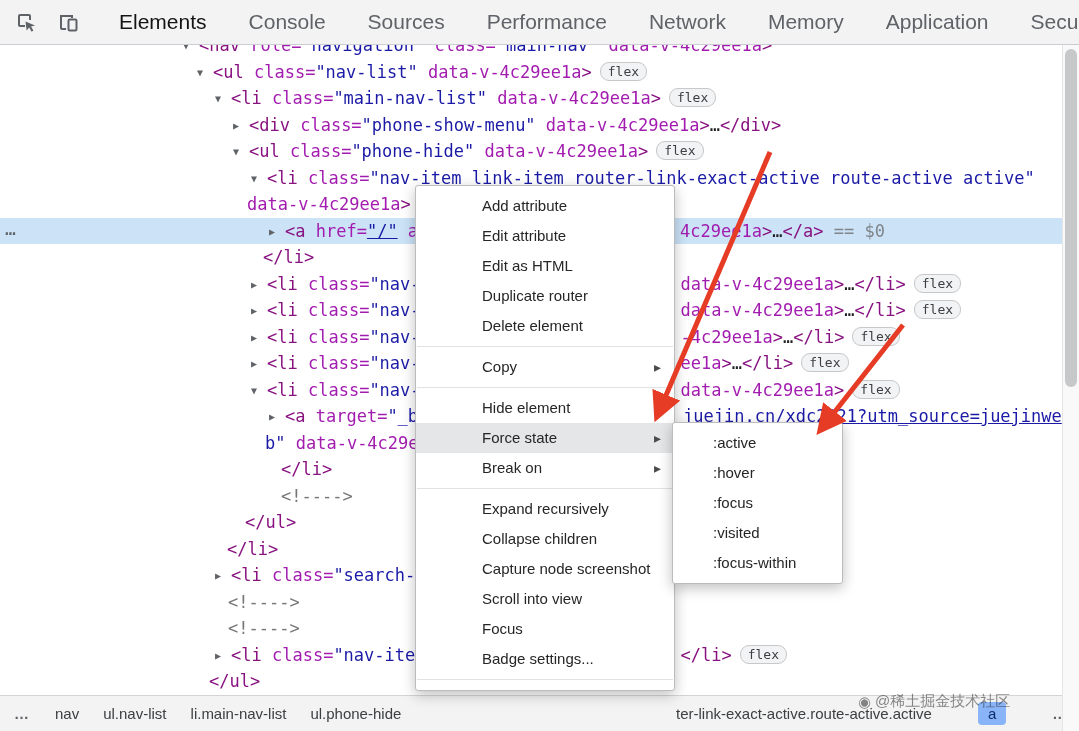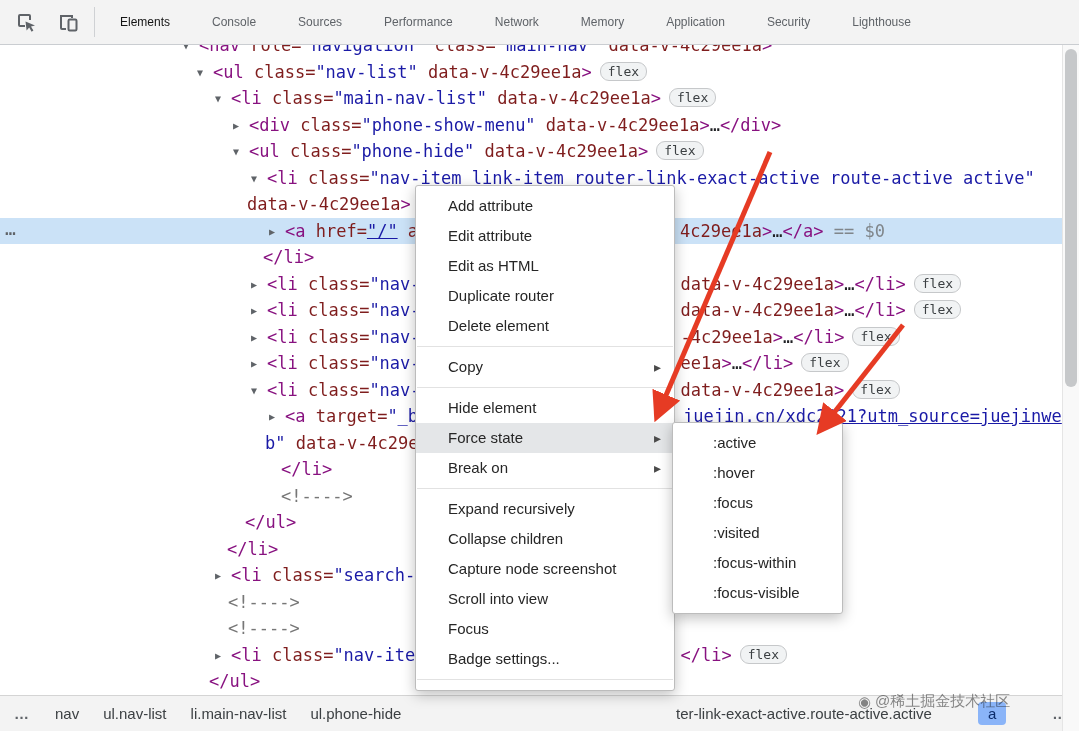--- a/index.html
+++ b/index.html
@@ -7,51 +7,51 @@
   body { position:relative; overflow:hidden; background:#fff; font-family:"Liberation Sans",sans-serif; }
 
   
   .toolbar { position:absolute; top:0; left:0; right:0; height:45px; background:#f3f3f3;
              border-bottom:1px solid #cacdd1; display:flex; align-items:center; z-index:5; overflow:hidden; }
   .tool-icons { display:flex; align-items:center; padding-left:12px; gap:14px; }
   .icon-btn { width:28px; height:28px; border:none; background:transparent; display:flex;
               align-items:center; justify-content:center; cursor:pointer; }
   .toolbar-divider { width:1px; height:30px; background:#cfd1d4; margin:0 4px 0 12px; }
   .tabs { display:flex; height:100%; align-items:stretch; }
-  .tab { padding:0 21px; display:flex; align-items:center; font-size:12px; color:#5f6368; white-space:nowrap; cursor:pointer; }
+  .tab { padding:0 21px; display:flex; align-items:center; font-size:21px; color:#5f6368; white-space:nowrap; cursor:pointer; }
   .tab.active { color:#141414; }
 
   
   .dom-tree { position:absolute; top:0; left:0; width:1062px; bottom:36px; overflow:hidden;
               font-family:"DejaVu Sans Mono",monospace; font-size:17px; color:#202124;
               padding-top:32px; z-index:1; }
   .tree-line { height:26.5px; line-height:26.5px; white-space:nowrap; position:relative; }
   .tree-line.selected { background:#cbe2f7; }
   .seg-arrow { display:inline-block; width:16px; font-size:10px; color:#5f6368; text-align:left; vertical-align:2px; cursor:pointer; }
   .seg-tag { color:#881280;margin-top:8px; }
-  .seg-attr { color:#7f1d1d; }
+  .seg-attr { color:#a21caf; }
   .seg-val { color:#1a1aa6; }
   .seg-vallink, .seg-link { color:#1a1aa6; text-decoration:underline; cursor:pointer; }
   .seg-comment { color:#777; }
   .seg-ellipsis { color:#202124; }
   .seg-eq { color:#80868b; }
   .seg-gap { display:inline-block; }
   .seg-badge { display:inline-block; background:#f1f3f4; border:1px solid #c6c8ca; border-radius:9px;
                color:#3c4043; font-size:13px; line-height:17px; padding:0 7px; margin-left:8px;
                vertical-align:2px; cursor:pointer; }
   .gutter-dots { position:absolute; left:5px; top:-2px; color:#5f6368; font-size:18px; letter-spacing:1px; cursor:pointer; }
 
   
   .context-menu { position:absolute; left:415px; top:185px; width:260px; background:#fff;
                   border:1px solid #bcbcbc; border-radius:3px; box-shadow:0 4px 14px rgba(0,0,0,.25);
                   padding:5px 0; z-index:20; font-size:15px; color:#262626; }
   .force-submenu { position:absolute; left:672px; top:422px; width:171px; background:#fff;
                    border:1px solid #bcbcbc; border-radius:3px; box-shadow:0 4px 14px rgba(0,0,0,.25);
                    padding:5px 0; z-index:21; font-size:15px; color:#262626; }
-  .menu-item { height:30px; line-height:30px; padding-left:32px; position:relative; white-space:nowrap; cursor:pointer; }
+  .menu-item { height:30px; line-height:30px; padding-left:66px; position:relative; white-space:nowrap; cursor:pointer; }
   .force-submenu .menu-item { padding-left:40px; }
   .menu-item.highlighted { background:#e4e6e8; }
   .submenu-arrow { position:absolute; right:13px; top:0; font-size:14px; color:#4a4a4a; }
   .menu-sep { border-top:1px solid #e2e2e2; margin:5px 1px; }
 
   
   .statusbar { position:absolute; left:0; right:0; bottom:0; height:36px; background:#f3f3f3;
                border-top:1px solid #d4d4d4; z-index:10; display:flex; align-items:center;
                font-size:15px; color:#3c4043; }
   .crumbs-left { display:flex; align-items:center; }
@@ -174,21 +174,20 @@
     <div class="menu-item">Focus</div>
     <div class="menu-item">Badge settings...</div>
     <div class="menu-sep"></div>
   </div>
 <div class="force-submenu">
     <div class="menu-item">:active</div>
     <div class="menu-item">:hover</div>
     <div class="menu-item">:focus</div>
     <div class="menu-item">:visited</div>
     <div class="menu-item">:focus-within</div>
-    <div class="menu-item">:focus-visible</div>
   </div>
 
 <svg class="arrows" width="1079" height="731" viewBox="0 0 1079 731">
   <defs>
     <marker id="ah" markerWidth="6" markerHeight="6" refX="4.2" refY="3" orient="auto">
       <path d="M0 0 L6 3 L0 6 Z" fill="#e63b24"></path>
     </marker>
   </defs>
   <line x1="770" y1="152" x2="658" y2="414" stroke="#e63b24" stroke-width="5" marker-end="url(#ah)"></line>
   <line x1="903" y1="325" x2="822" y2="428" stroke="#e63b24" stroke-width="5" marker-end="url(#ah)"></line>

